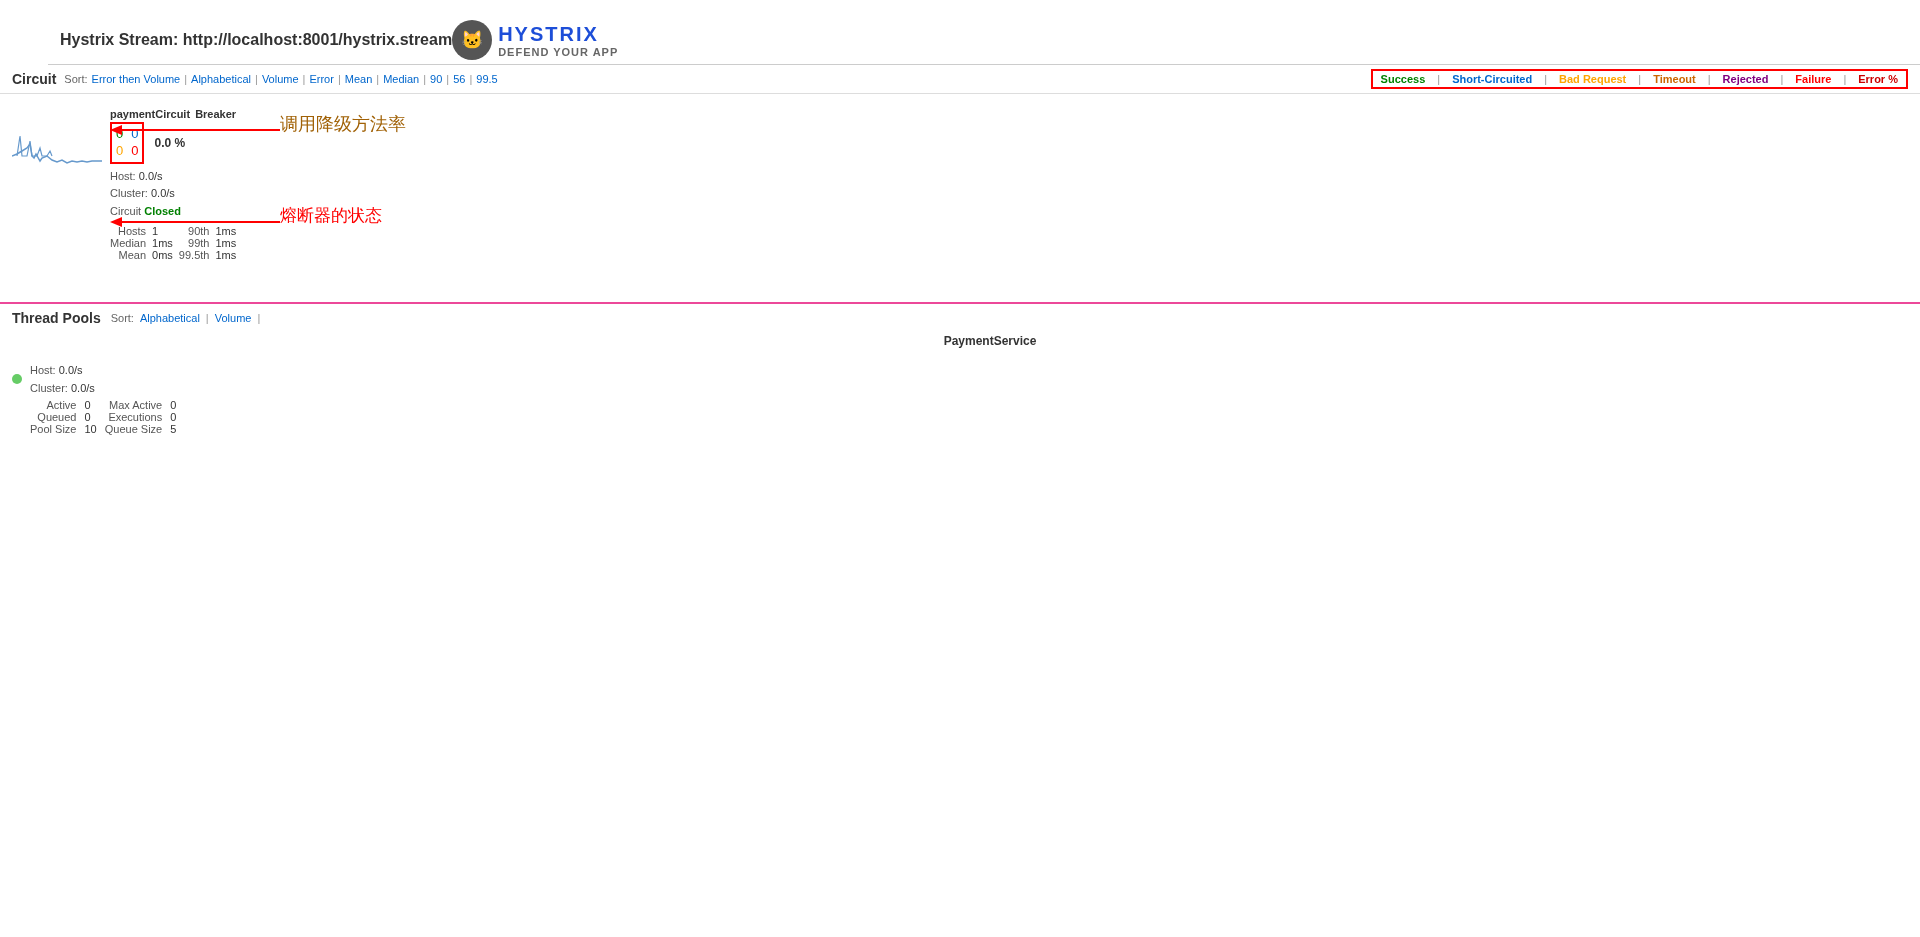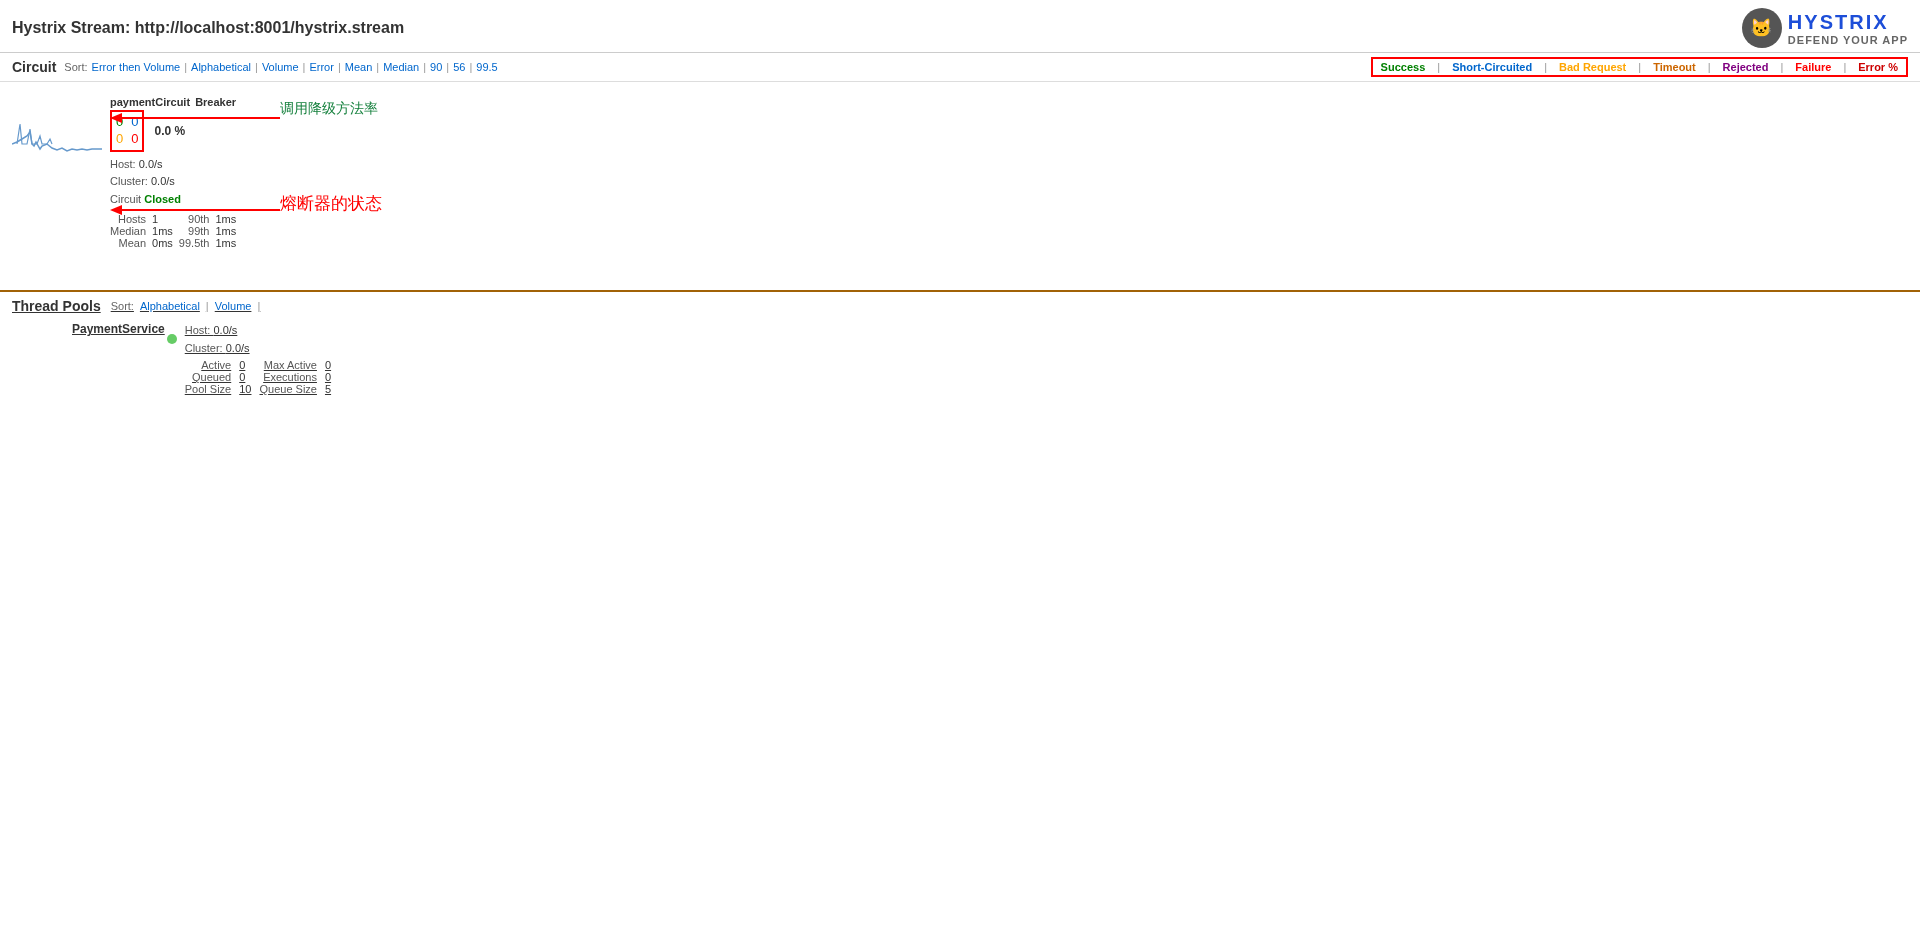--- a/index.html
+++ b/index.html
@@ -1,24 +1,24 @@
 <!DOCTYPE html>
 <html><head>
   <meta charset="utf-8">
   <style>
     * { margin: 0; padding: 0; box-sizing: border-box; }
     body { font-family: Arial, sans-serif; font-size: 12px; background: #fff; color: #333; }
 
     
     .page-header {
       display: flex;
-      justify-content: space-between;
-      align-items: center;
-      padding: 8px 12px 4px 12px;
+      align-items: center;
+      padding: 20px 12px 4px 12px;
       border-bottom: 1px solid #ccc;
+      margin-left: 48px;
     }
     .page-title {
       font-size: 16px;
       font-weight: bold;
     }
     .hystrix-logo {
       display: flex;
       align-items: center;
       gap: 6px;
     }
@@ -131,37 +131,36 @@
       font-size: 12px;
       font-weight: bold;
       color: #333;
       margin-left: 4px;
     }
     .circuit-closed { color: green; font-weight: bold; }
 
     
     .thread-pool-section {
       margin-top: 8px;
-      border-top: 2px solid #a16207;
+      border-top: 2px solid #ec4899;
       padding-top: 4px;
-      text-decoration: underline;
     }
     .thread-pool-header {
       display: flex;
       align-items: center;
       gap: 6px;
       padding: 2px 12px;
       margin-bottom: 6px;
     }
 
     .thread-pool-card {
       padding: 0 12px;
       display: flex;
-      flex-direction: row;
-      gap: 2px;
+      flex-direction: column;
+      gap: 14px;
     }
     .pool-name {
       font-size: 12px;
       font-weight: bold;
       color: #333;
       text-align: center;
       padding-left: 60px;
     }
     .pool-body {
       display: flex;
@@ -289,21 +288,21 @@
 
           <span style="color:#555; text-align:right;">Mean</span>
           <span>0ms</span>
           <span style="color:#555; text-align:right;">99.5th</span>
           <span>1ms</span>
           <span></span>
         </div>
       </div>
     </div>
 
-    <div style="position:absolute; top:18px; left:280px; color:#15803d; font-size:14px; font-weight:normal; pointer-events:none;font-family:Liberation Mono, monospace;">
+    <div style="position:absolute; top:18px; left:280px; color:#a16207; font-size:18px; font-weight:normal; pointer-events:none;font-family:Liberation Mono, monospace;">
       
       <svg style="position:absolute; left:-170px; top:8px;" width="175" height="20">
         <line x1="170" y1="10" x2="10" y2="10" stroke="red" stroke-width="2"></line>
         <polygon points="0,10 12,5 12,15" fill="red"></polygon>
       </svg>
       <span>调用降级方法率</span>
     </div>
 
     <div style="position:absolute; top:110px; left:280px; color:red; font-size:17px; font-weight:normal; pointer-events:none;">
       <svg style="position:absolute; left:-170px; top:8px;" width="175" height="20">

